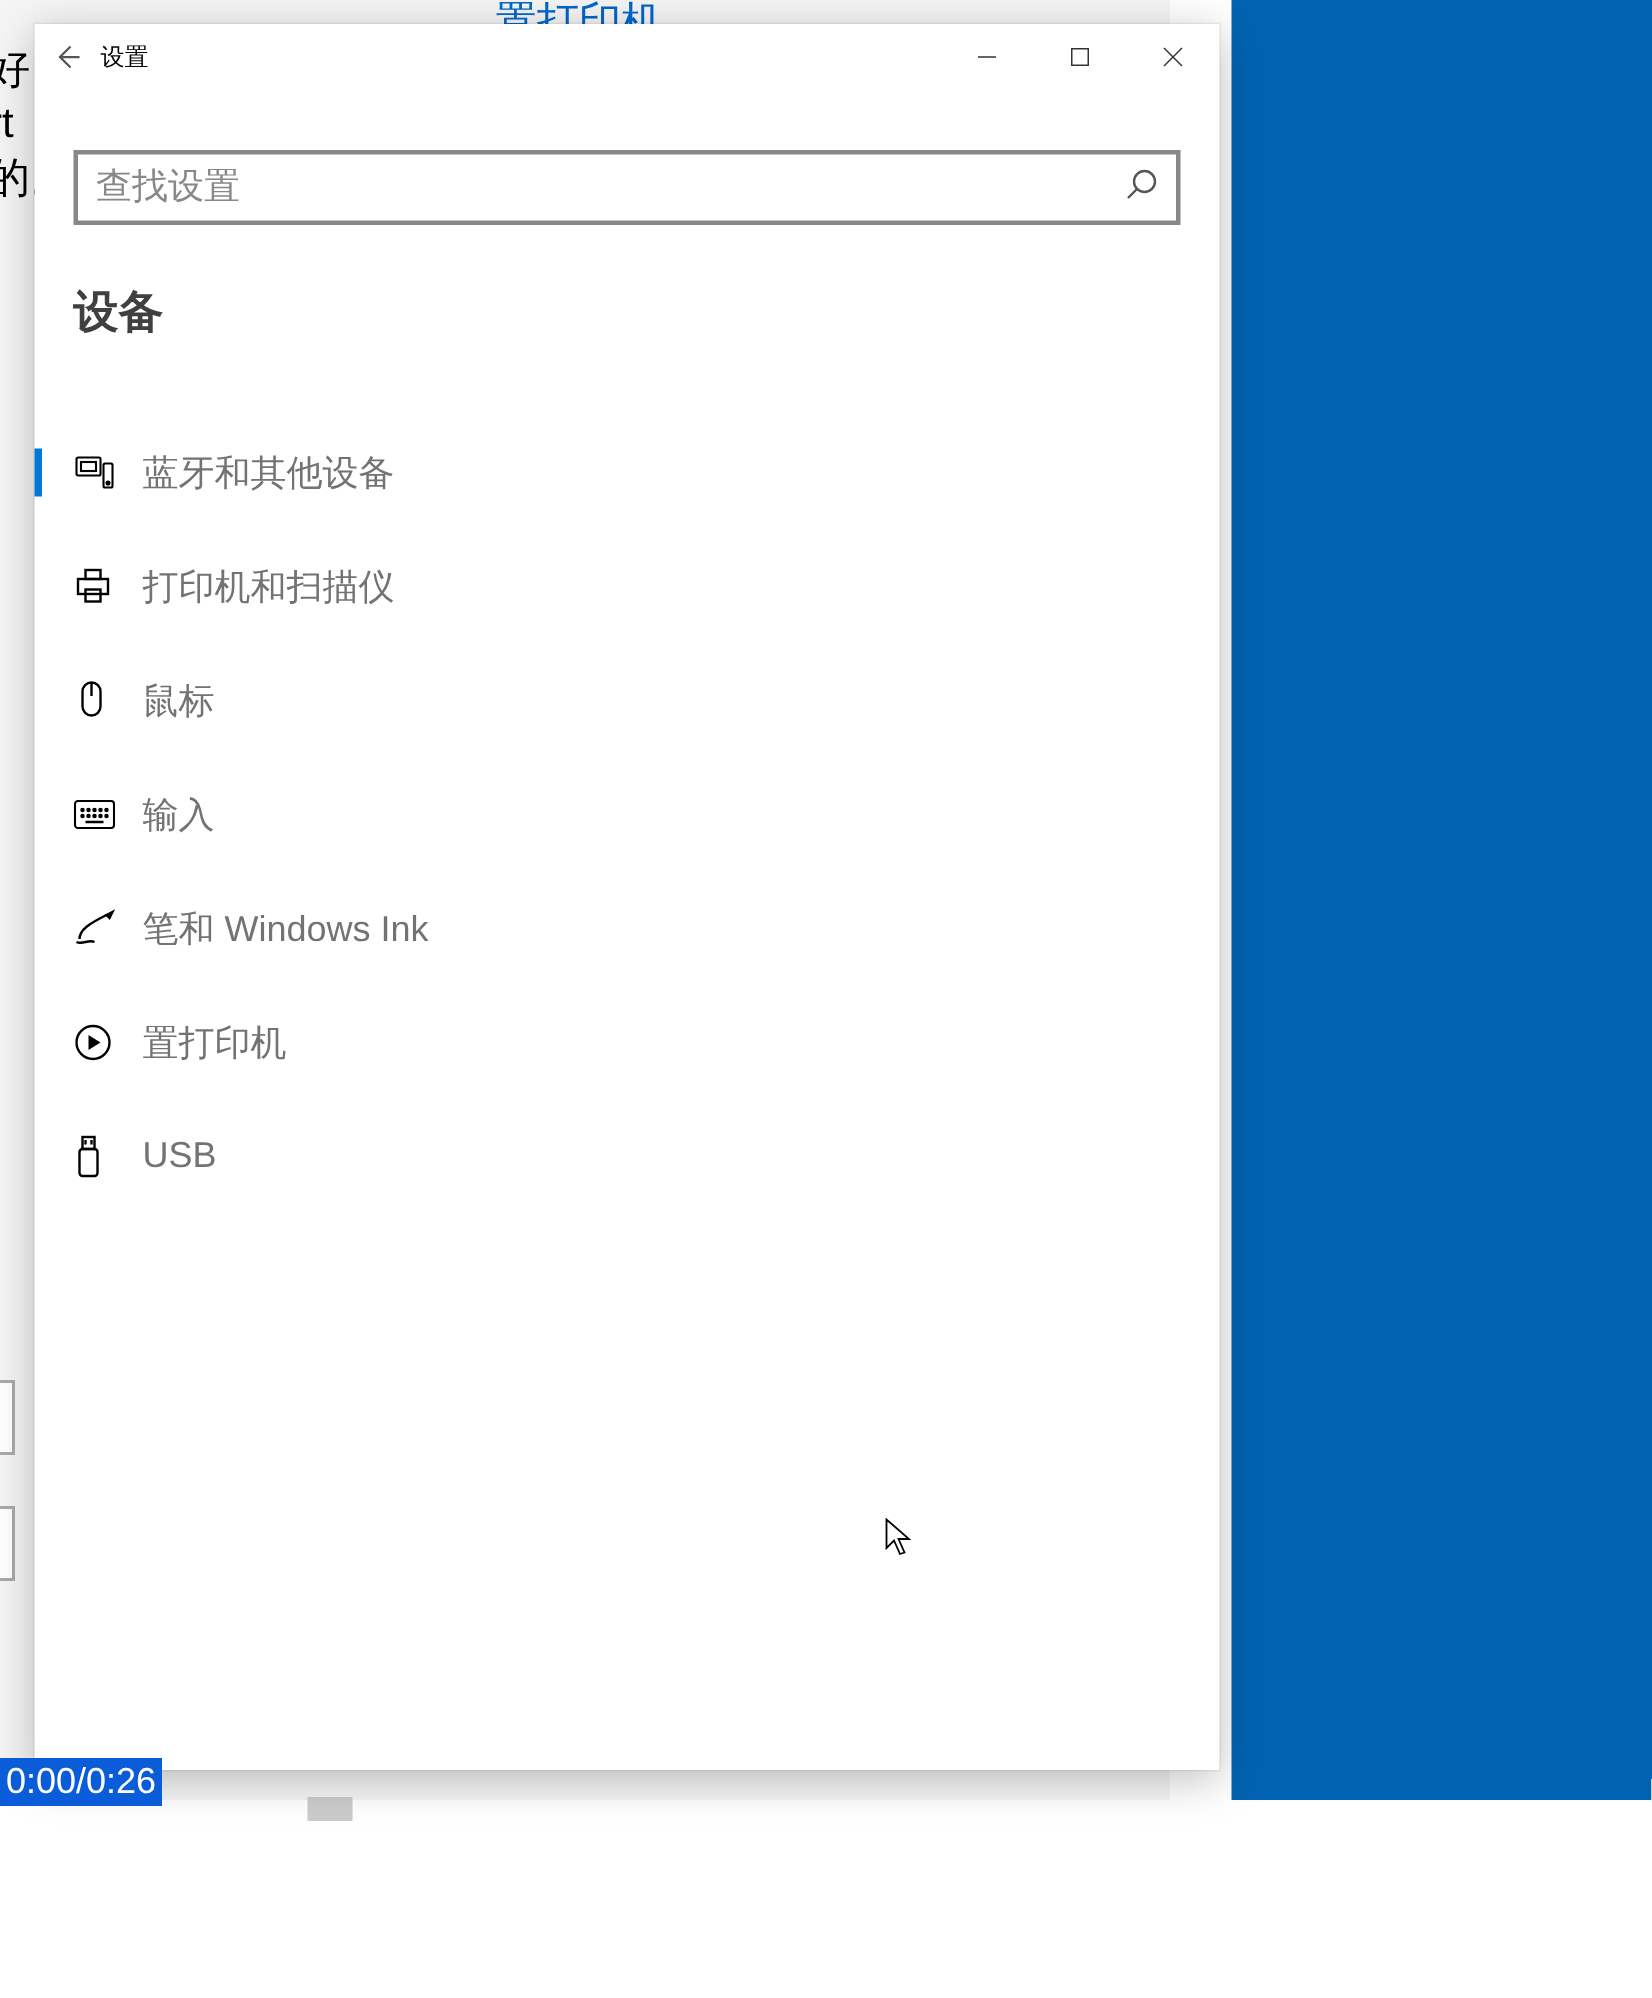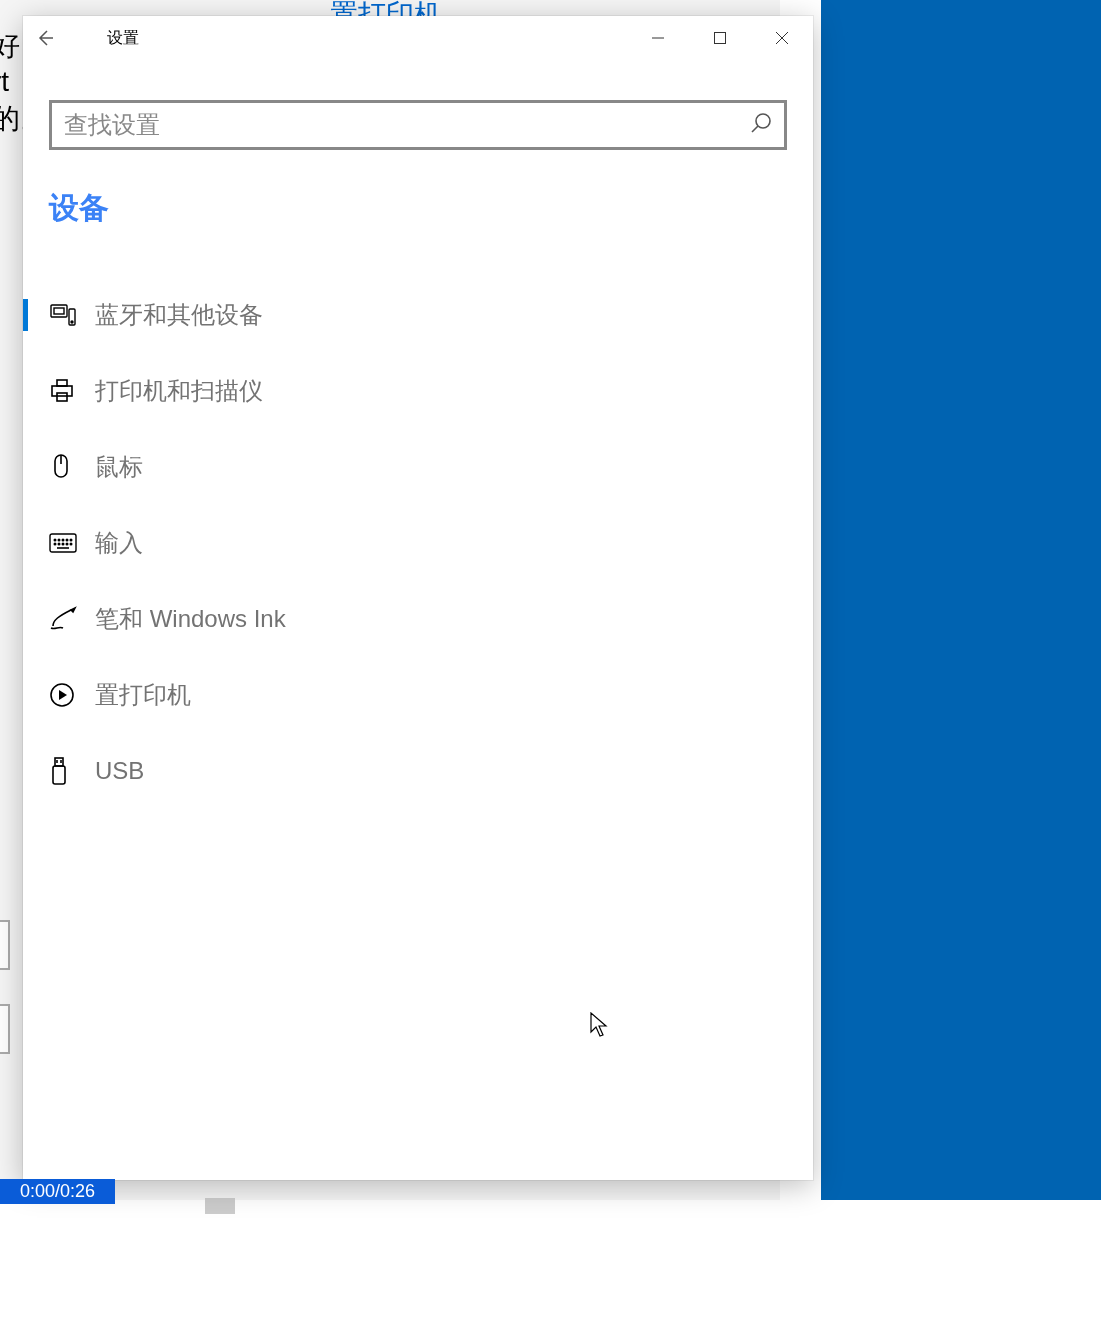--- a/index.html
+++ b/index.html
@@ -79,21 +79,20 @@
       height: 44px;
       display: flex;
       align-items: center;
       justify-content: center;
       color: #555;
       cursor: pointer;
     }
     .titlebar-title {
       font-size: 16px;
       color: #000;
-      margin-left: 40px;
     }
     .win-controls {
       position: absolute;
       right: 0;
       top: 0;
       display: flex;
     }
     .win-btn {
       width: 62px;
       height: 44px;
@@ -126,21 +125,21 @@
     }
     .search-input::placeholder { color: #888; }
     .search-icon {
       color: #555;
       margin-left: 8px;
       transform: scaleX(-1);
     }
     .section-title {
       font-size: 30px;
       font-weight: 700;
-      color: #3b82f6;
+      color: #404040;
       padding: 38px 26px 0 26px;
     }
     .nav-list {
       margin-top: 48px;
     }
     .nav-item {
       display: flex;
       align-items: center;
       height: 76px;
       padding-left: 26px;
@@ -172,22 +171,22 @@
       top: 1012px;
       z-index: 50;
       pointer-events: none;
     }
     .timecode {
       position: absolute;
       left: 0;
       bottom: 128px;
       background: #0a5cd8;
       color: #fff;
-      font-size: 18px;
-      padding: 2px 20px;
+      font-size: 24px;
+      padding: 2px 4px;
       z-index: 60;
       font-family: Arial, sans-serif;
     }
     .bottom-strip {
       position: absolute;
       left: 0;
       bottom: 0;
       width: 1101px;
       height: 128px;
       background: #fff;

